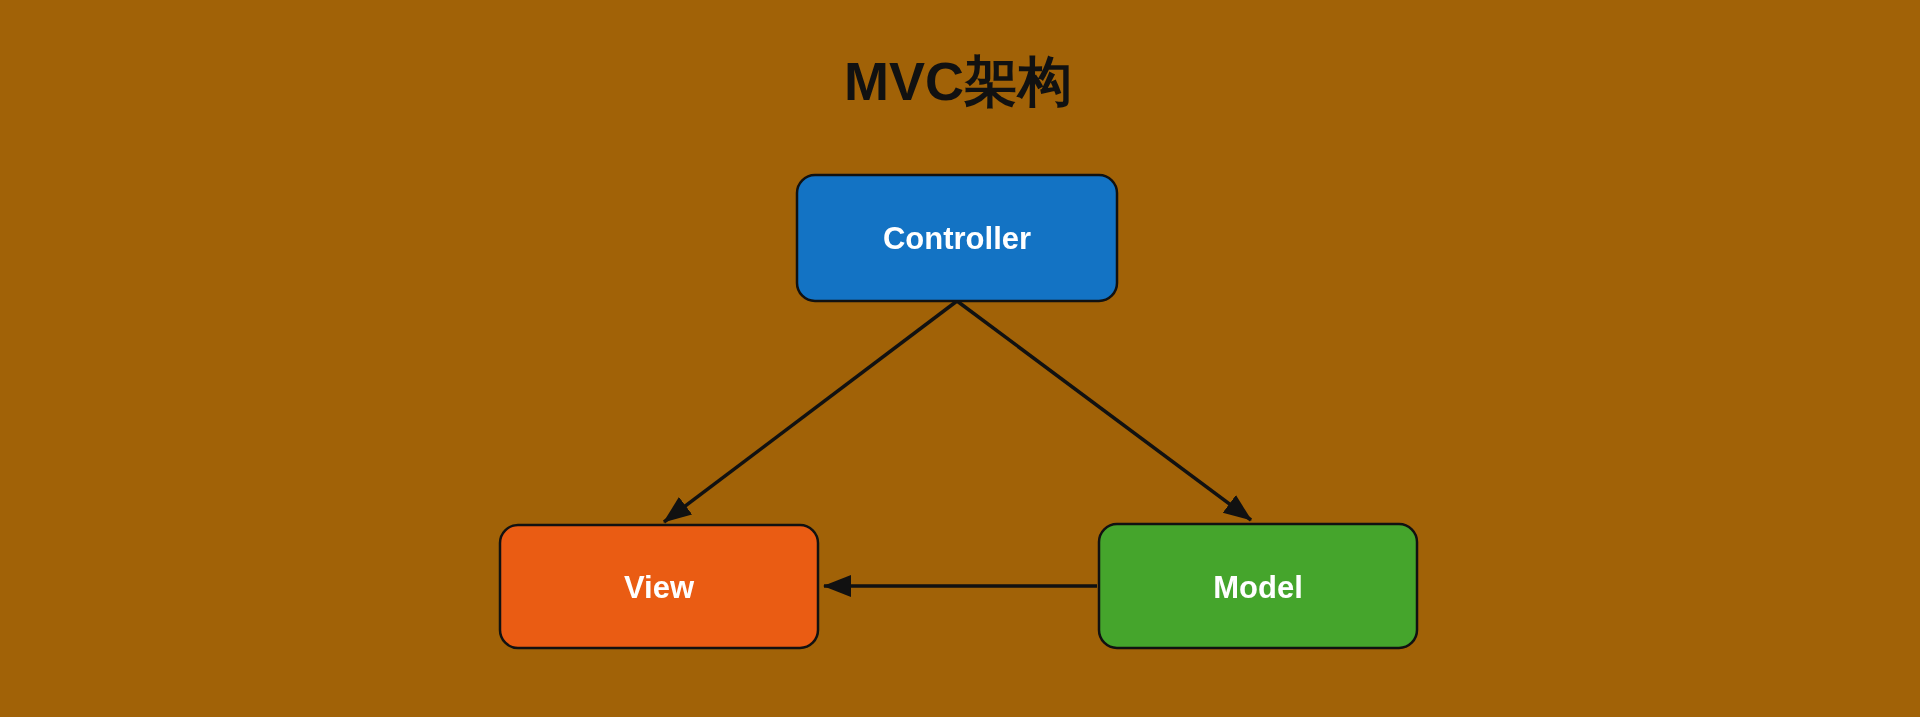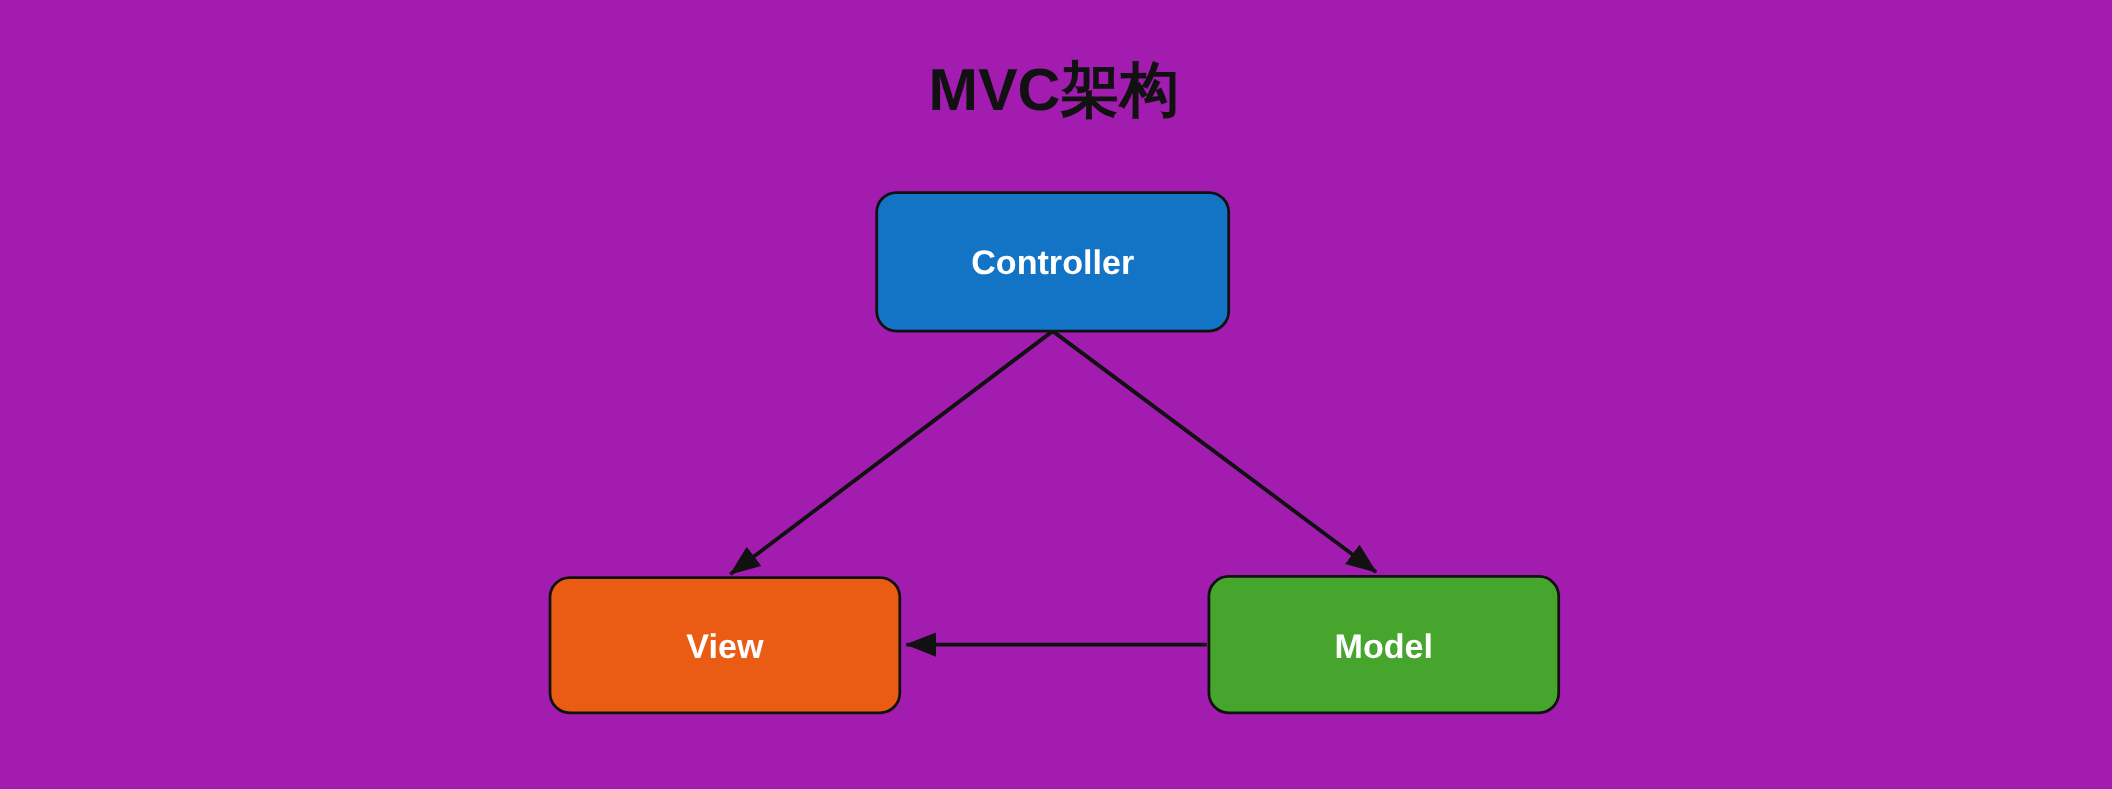--- a/index.html
+++ b/index.html
@@ -8,21 +8,21 @@
     background: #ffffff;
     width: 1920px;
     height: 717px;
     overflow: hidden;
     font-family: "Liberation Sans", "DejaVu Sans", sans-serif;
   }
   .stage {
     position: relative;
     width: 1920px;
     height: 717px;
-    background: #a21caf;
+    background: #a16207;
   }
   svg { display: block; }
   .diagram-title-text {
     font-family: "Liberation Sans", "DejaVu Sans", sans-serif;
     font-size: 54px;
     font-weight: 700;
   }
   .node-rect {
     stroke-width: 2.5px;
   }

